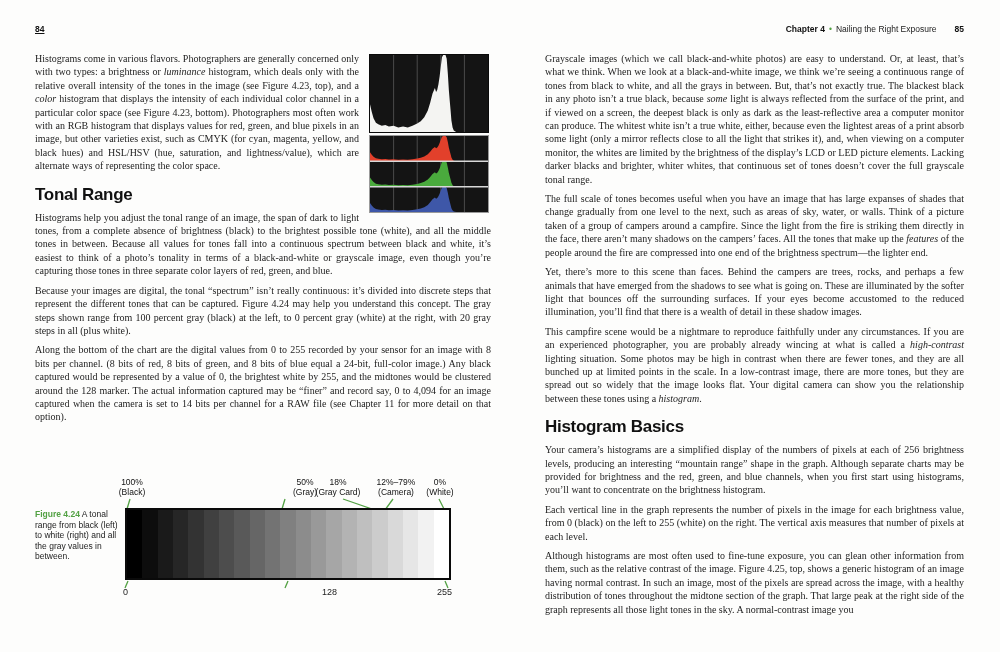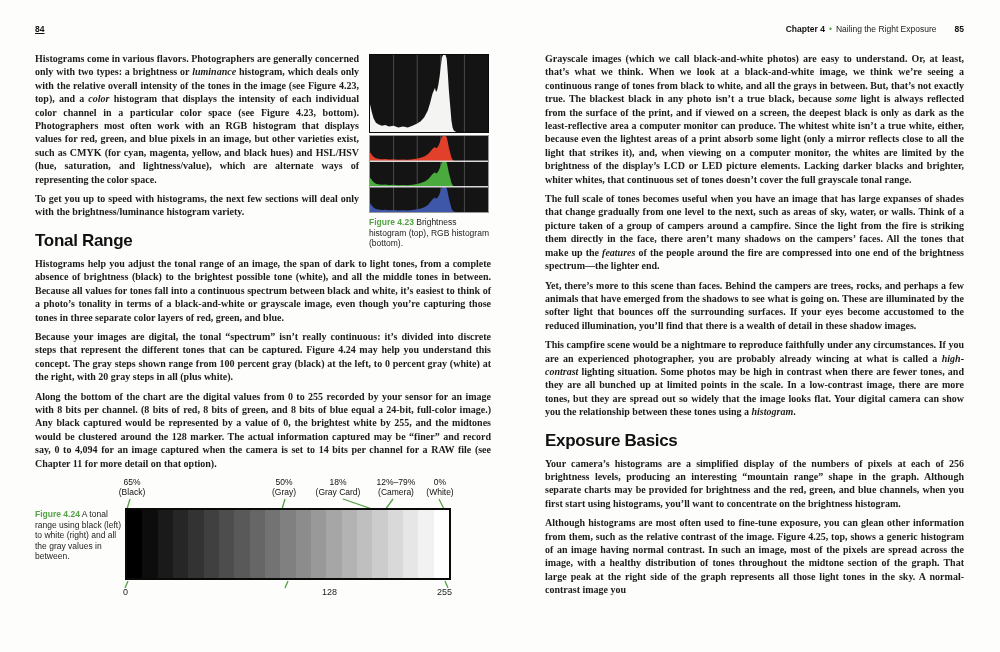--- a/index.html
+++ b/index.html
@@ -2,21 +2,21 @@
 <html><head>
 <meta charset="utf-8">
 <style>
   html,body{margin:0;padding:0;}
   body{
     width:1000px;height:652px;position:relative;background:#fdfdfc;
     font-family:"Liberation Serif", serif;color:#1b1b1b;overflow:hidden;
   }
   .pagenum{font:700 8.5px "Liberation Sans", sans-serif;color:#111;}
   .body-text{font-size:10px;line-height:13.4px;text-align:justify;color:#1c1c1c;}
-  .para{margin:0 0 6px 0;font-weight:bold;}
+  .para{margin:0 0 6px 0;}
   .section-heading{
     font:700 17px/20px "Liberation Sans", sans-serif;color:#111;
     letter-spacing:-0.3px;margin:12px 0 6px 0;
   }
   
   #left-pagenum{position:absolute;left:35px;top:24px;text-decoration:underline;}
   #left-col{position:absolute;left:35px;top:52px;width:456px;}
   #fig423{float:right;width:122px;margin:2px 0 6px 10px;}
   .hist-panel{display:block;}
   #fig423 .panel1{border:1px solid #0a0a0a;margin-bottom:2px;}
@@ -62,41 +62,36 @@
         <line x1="23.6" y1="0" x2="23.6" y2="76" stroke="#4a4a4a" stroke-width="1"></line>
         <line x1="47.2" y1="0" x2="47.2" y2="76" stroke="#4a4a4a" stroke-width="1"></line>
         <line x1="70.8" y1="0" x2="70.8" y2="76" stroke="#4a4a4a" stroke-width="1"></line>
         <line x1="94.4" y1="0" x2="94.4" y2="76" stroke="#4a4a4a" stroke-width="1"></line>
         <polygon points="0,16.21333333333333 1.77,18.746666666666666 3.54,20.773333333333333 5.9,22.293333333333333 8.26,22.799999999999997 11.8,23.306666666666665 15.34,23.05333333333333 18.88,23.56 23.6,23.306666666666665 28.32,23.813333333333333 33.04,23.56 37.76,23.813333333333333 42.48,23.306666666666665 47.2,22.546666666666667 50.74,21.786666666666665 54.28,20.52 57.82,18.24 60.18,15.706666666666665 62.54,12.666666666666668 64.9,10.893333333333333 66.08,12.16 67.26,11.4 68.44,9.626666666666667 69.62,7.093333333333334 70.8,3.8000000000000007 71.98,0.7600000000000016 73.16,3.552713678800501e-15 75.52,3.552713678800501e-15 76.7,1.2666666666666657 77.88,6.333333333333332 78.824,11.4 79.65,14.693333333333332 80.476,17.733333333333334 81.42,21.53333333333333 82.6,23.813333333333333 83.78,24.826666666666664 86.14,25.333333333333332 118,25.333333333333332 118,25.333333333333332 0,25.333333333333332" fill="#e2402b"></polygon>
         <polygon points="0,41.54666666666667 1.77,44.08 3.54,46.10666666666666 5.9,47.626666666666665 8.26,48.13333333333333 11.8,48.64 15.34,48.38666666666666 18.88,48.89333333333333 23.6,48.64 28.32,49.14666666666666 33.04,48.89333333333333 37.76,49.14666666666666 42.48,48.64 47.2,47.879999999999995 50.74,47.12 54.28,45.85333333333333 57.82,43.57333333333333 60.18,41.04 62.54,38 64.9,36.22666666666667 66.08,37.49333333333333 67.26,36.733333333333334 68.44,34.96 69.62,32.42666666666666 70.8,29.133333333333333 71.98,26.093333333333334 73.16,25.333333333333336 75.52,25.333333333333336 76.7,26.599999999999998 77.88,31.666666666666664 78.824,36.733333333333334 79.65,40.026666666666664 80.476,43.06666666666666 81.42,46.86666666666667 82.6,49.14666666666666 83.78,50.16 86.14,50.666666666666664 118,50.666666666666664 118,50.666666666666664 0,50.666666666666664" fill="#4aaa3d"></polygon>
         <line x1="0" y1="25.333333333333332" x2="118" y2="25.333333333333332" stroke="#d8d8d8" stroke-width="1.5"></line>
         <polygon points="0,66.88 1.77,69.41333333333333 3.54,71.44 5.9,72.96 8.26,73.46666666666667 11.8,73.97333333333333 15.34,73.72 18.88,74.22666666666667 23.6,73.97333333333333 28.32,74.48 33.04,74.22666666666667 37.76,74.48 42.48,73.97333333333333 47.2,73.21333333333334 50.74,72.45333333333333 54.28,71.18666666666667 57.82,68.90666666666667 60.18,66.37333333333333 62.54,63.333333333333336 64.9,61.56 66.08,62.82666666666667 67.26,62.06666666666667 68.44,60.29333333333334 69.62,57.760000000000005 70.8,54.46666666666667 71.98,51.42666666666667 73.16,50.66666666666667 75.52,50.66666666666667 76.7,51.93333333333334 77.88,57 78.824,62.06666666666667 79.65,65.36 80.476,68.4 81.42,72.2 82.6,74.48 83.78,75.49333333333334 86.14,76 118,76 118,76 0,76" fill="#3e57a8"></polygon>
         <line x1="0" y1="50.666666666666664" x2="118" y2="50.666666666666664" stroke="#d8d8d8" stroke-width="1.5"></line>
       </svg>
-    <div class="fig-caption">
-      <span class="fig-label" style="color: rgb(82, 161, 67);">Figure 4.23</span>
-      <span>Brightness histogram (top), RGB histogram (bottom).</span>
-    </div>
   </div>
 
   <p class="body-text para">Histograms come in various flavors. Photographers are generally concerned only with two types: a brightness or <i>luminance</i> histogram, which deals only with the relative overall intensity of the tones in the image (see Figure 4.23, top), and a <i>color</i> histogram that displays the intensity of each individual color channel in a particular color space (see Figure 4.23, bottom). Photographers most often work with an RGB histogram that displays values for red, green, and blue pixels in an image, but other varieties exist, such as CMYK (for cyan, magenta, yellow, and black hues) and HSL/HSV (hue, saturation, and lightness/value), which are alternate ways of representing the color space.</p>
-  <p class="body-text para">To get you up to speed with histograms, the next few sections will deal only with the brightness/luminance histogram variety.</p>
 
   <h2 class="section-heading">Tonal Range</h2>
   <p class="body-text para">Histograms help you adjust the tonal range of an image, the span of dark to light tones, from a complete absence of brightness (black) to the brightest possible tone (white), and all the middle tones in between. Because all values for tones fall into a continuous spectrum between black and white, it’s easiest to think of a photo’s tonality in terms of a black-and-white or grayscale image, even though you’re capturing those tones in three separate color layers of red, green, and blue.</p>
   <p class="body-text para">Because your images are digital, the tonal “spectrum” isn’t really continuous: it’s divided into discrete steps that represent the different tones that can be captured. Figure 4.24 may help you understand this concept. The gray steps shown range from 100 percent gray (black) at the left, to 0 percent gray (white) at the right, with 20 gray steps in all (plus white).</p>
   <p class="body-text para">Along the bottom of the chart are the digital values from 0 to 255 recorded by your sensor for an image with 8 bits per channel. (8 bits of red, 8 bits of green, and 8 bits of blue equal a 24-bit, full-color image.) Any black captured would be represented by a value of 0, the brightest white by 255, and the midtones would be clustered around the 128 marker. The actual information captured may be “finer” and record say, 0 to 4,094 for an image captured when the camera is set to 14 bits per channel for a RAW file (see Chapter 11 for more detail on that option).</p>
 </div>
 
 <div id="fig424">
   <div class="top-label" style="left:52px;">
-    <div>65%</div>
+    <div>100%</div>
     <div>(Black)</div>
   </div>
-  <div class="top-label" style="left:204px;">
+  <div class="top-label" style="left:225px;">
     <div>50%</div>
     <div>(Gray)</div>
   </div>
   <div class="top-label" style="left:258px;">
     <div>18%</div>
     <div>(Gray Card)</div>
   </div>
   <div class="top-label" style="left:316px;">
     <div>12%–79%</div>
     <div>(Camera)</div>
@@ -140,30 +135,31 @@
       <div class="step" style="background: rgb(242, 242, 242);"></div>
       <div class="step" style="background: rgb(255, 255, 255);"></div>
     </div>
 
   <div class="scale-num" style="left:88px;">0</div>
   <div class="scale-num" style="left:243px;margin-left:44px;">128</div>
   <div class="scale-num" style="left:402px;">255</div>
 
   <div id="fig424-caption" class="fig-caption">
     <span class="fig-label" style="color: rgb(82, 161, 67);">Figure 4.24</span>
-    <span>A tonal range using black (left) to white (right) and all the gray values in between.</span>
+    <span>A tonal range from black (left) to white (right) and all the gray values in between.</span>
   </div>
 </div>
 
 <div id="right-header">
   <span class="chap">Chapter 4</span><span class="sep" style="color: rgb(82, 161, 67);">•</span><span>Nailing the Right Exposure</span><span class="rp-num pagenum">85</span>
 </div>
 
 <div id="right-col">
   <p class="body-text para">Grayscale images (which we call black-and-white photos) are easy to understand. Or, at least, that’s what we think. When we look at a black-and-white image, we think we’re seeing a continuous range of tones from black to white, and all the grays in between. But, that’s not exactly true. The blackest black in any photo isn’t a true black, because <i>some</i> light is always reflected from the surface of the print, and if viewed on a screen, the deepest black is only as dark as the least-reflective area a computer monitor can produce. The whitest white isn’t a true white, either, because even the lightest areas of a print absorb some light (only a mirror reflects close to all the light that strikes it), and, when viewing on a computer monitor, the whites are limited by the brightness of the display’s LCD or LED picture elements. Lacking darker blacks and brighter, whiter whites, that continuous set of tones doesn’t cover the full grayscale tonal range.</p>
   <p class="body-text para">The full scale of tones becomes useful when you have an image that has large expanses of shades that change gradually from one level to the next, such as areas of sky, water, or walls. Think of a picture taken of a group of campers around a campfire. Since the light from the fire is striking them directly in the face, there aren’t many shadows on the campers’ faces. All the tones that make up the <i>features</i> of the people around the fire are compressed into one end of the brightness spectrum—the lighter end.</p>
   <p class="body-text para">Yet, there’s more to this scene than faces. Behind the campers are trees, rocks, and perhaps a few animals that have emerged from the shadows to see what is going on. These are illuminated by the softer light that bounces off the surrounding surfaces. If your eyes become accustomed to the reduced illumination, you’ll find that there is a wealth of detail in these shadow images.</p>
   <p class="body-text para">This campfire scene would be a nightmare to reproduce faithfully under any circumstances. If you are an experienced photographer, you are probably already wincing at what is called a <i>high-contrast</i> lighting situation. Some photos may be high in contrast when there are fewer tones, and they are all bunched up at limited points in the scale. In a low-contrast image, there are more tones, but they are spread out so widely that the image looks flat. Your digital camera can show you the relationship between these tones using a <i>histogram</i>.</p>
 
-  <h2 class="section-heading">Exposure Basics</h2>
+  <h2 class="section-heading">Histogram Basics</h2>
   <p class="body-text para">Your camera’s histograms are a simplified display of the numbers of pixels at each of 256 brightness levels, producing an interesting “mountain range” shape in the graph. Although separate charts may be provided for brightness and the red, green, and blue channels, when you first start using histograms, you’ll want to concentrate on the brightness histogram.</p>
+  <p class="body-text para">Each vertical line in the graph represents the number of pixels in the image for each brightness value, from 0 (black) on the left to 255 (white) on the right. The vertical axis measures that number of pixels at each level.</p>
   <p class="body-text para">Although histograms are most often used to fine-tune exposure, you can glean other information from them, such as the relative contrast of the image. Figure 4.25, top, shows a generic histogram of an image having normal contrast. In such an image, most of the pixels are spread across the image, with a healthy distribution of tones throughout the midtone section of the graph. That large peak at the right side of the graph represents all those light tones in the sky. A normal-contrast image you</p>
 </div>
 
 </body></html>

